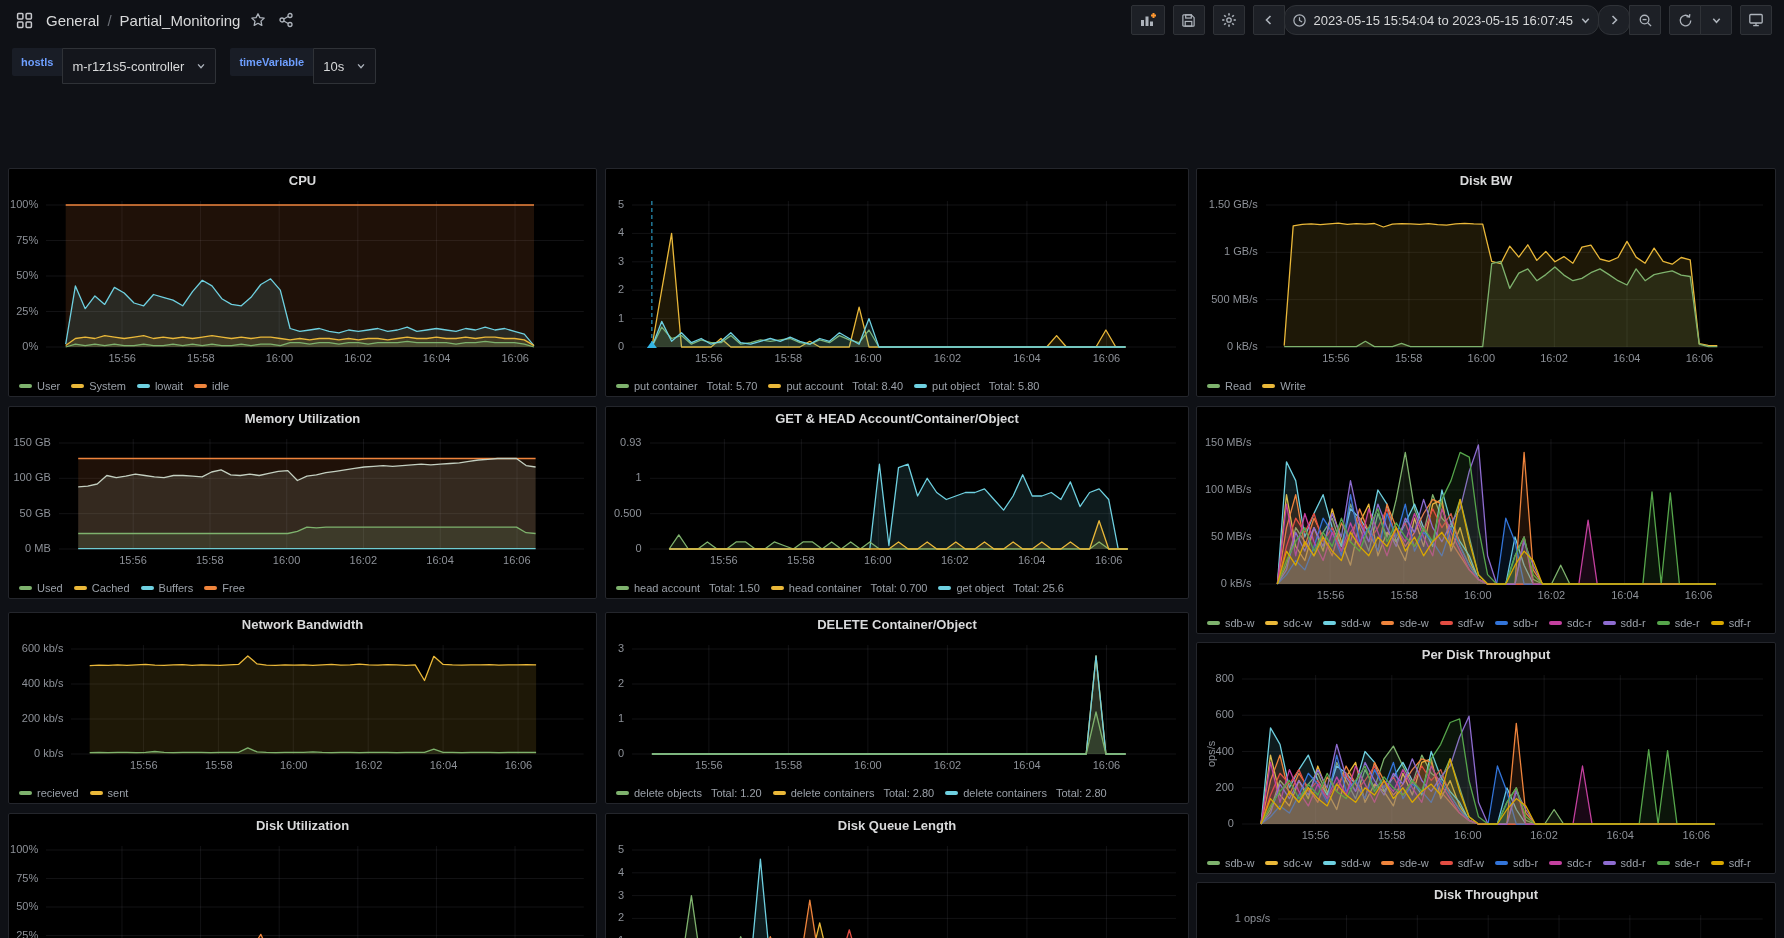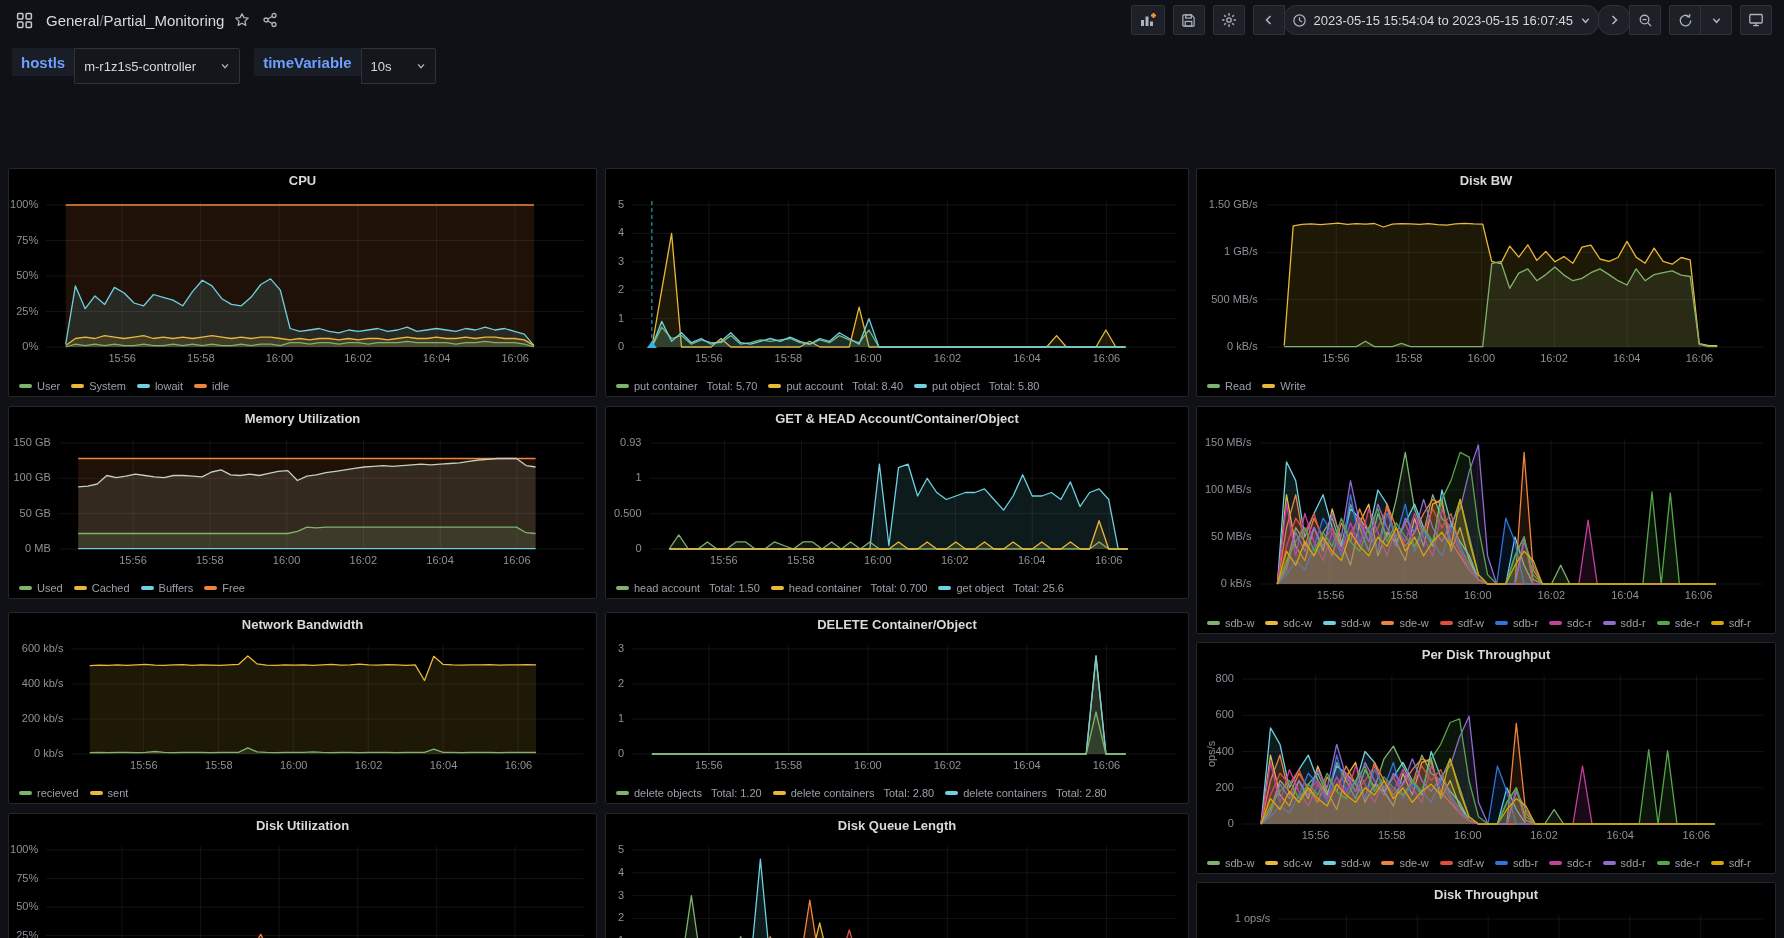--- a/index.html
+++ b/index.html
@@ -4,37 +4,37 @@
 <style>
   * { margin:0; padding:0; box-sizing:border-box; }
   html,body { width:1784px; height:938px; overflow:hidden; background:#0f1116;
     font-family:"Liberation Sans", sans-serif; color:#d8d9da; }
   
   .navbar { height:40px; display:flex; align-items:center; justify-content:space-between; padding:0 12px 0 10px; }
   .nav-left, .nav-right { display:flex; align-items:center; }
   .icon-btn { background:none; border:none; color:#aeb4bc; width:28px; height:28px; display:flex;
     align-items:center; justify-content:center; cursor:pointer; border-radius:2px; }
   .icon-btn svg { display:block; }
-  .breadcrumb { display:flex; align-items:flex-start; margin:0 4px 0 8px; font-size:15px; }
+  .breadcrumb { display:flex; align-items:flex-start; gap:8px; margin:0 4px 0 8px; font-size:15px; }
   .breadcrumb a { color:#d8d9da; text-decoration:none; cursor:pointer; }
   .breadcrumb .sep { color:#6c7077; }
   .box-btn { background:#1d2026; border:1px solid #2f3237; color:#aeb4bc; height:30px; min-width:32px;
     display:flex; align-items:center; justify-content:center; gap:7px; cursor:pointer; border-radius:2px; padding:0 7px; }
   .grp { display:flex; }
   .grp .box-btn { border-radius:12px; margin-left:-1px; }
   .grp .box-btn:first-child { border-radius:2px 0 0 2px; margin-left:0; }
   .grp .box-btn:last-child { border-radius:0 2px 2px 0; }
   .nav-right > * { margin-left:8px; }
   .time-text { font-size:13px; color:#d8d9da; white-space:nowrap; }
   
   .submenu { height:44px; display:flex; align-items:center; padding:0 12px; gap:14px; }
   .var-pill { display:flex; align-items:stretch; height:28px; }
   .var-label { display:flex; align-items:center; padding:0 9px; background:#191d26; color:#6e9fff;
-    font-size:15px; font-weight:bold; border-radius:2px 0 0 2px; }
-  .var-value { display:flex; align-items:center; gap:24px; padding:17px 9px; background:#14161c;
+    font-size:11px; font-weight:bold; border-radius:2px 0 0 2px; }
+  .var-value { display:flex; align-items:center; gap:12px; padding:17px 9px; background:#14161c;
     border:1px solid #2f3237; color:#d8d9da; font-size:13px; border-radius:0 2px 2px 0; cursor:pointer; }
   .var-value svg { display:block; }
   
   #grid { position:relative; width:1784px; height:898px; }
   .panel { position:absolute; background:#000000; border:1px solid #24262c; border-radius:2px; }
   .panel-title { position:absolute; top:4px; left:0; right:0; text-align:center; font-size:13px;
     font-weight:bold; color:#d8d9da; cursor:pointer; }
   .ytick { position:absolute; font-size:11px; color:#8d9198; text-align:right; }
   .xtick { position:absolute; font-size:11px; color:#8d9198; transform:translateX(-50%); white-space:nowrap; }
   .ylab { position:absolute; font-size:11px; color:#8d9198; transform:rotate(-90deg); transform-origin:center; white-space:nowrap; }

